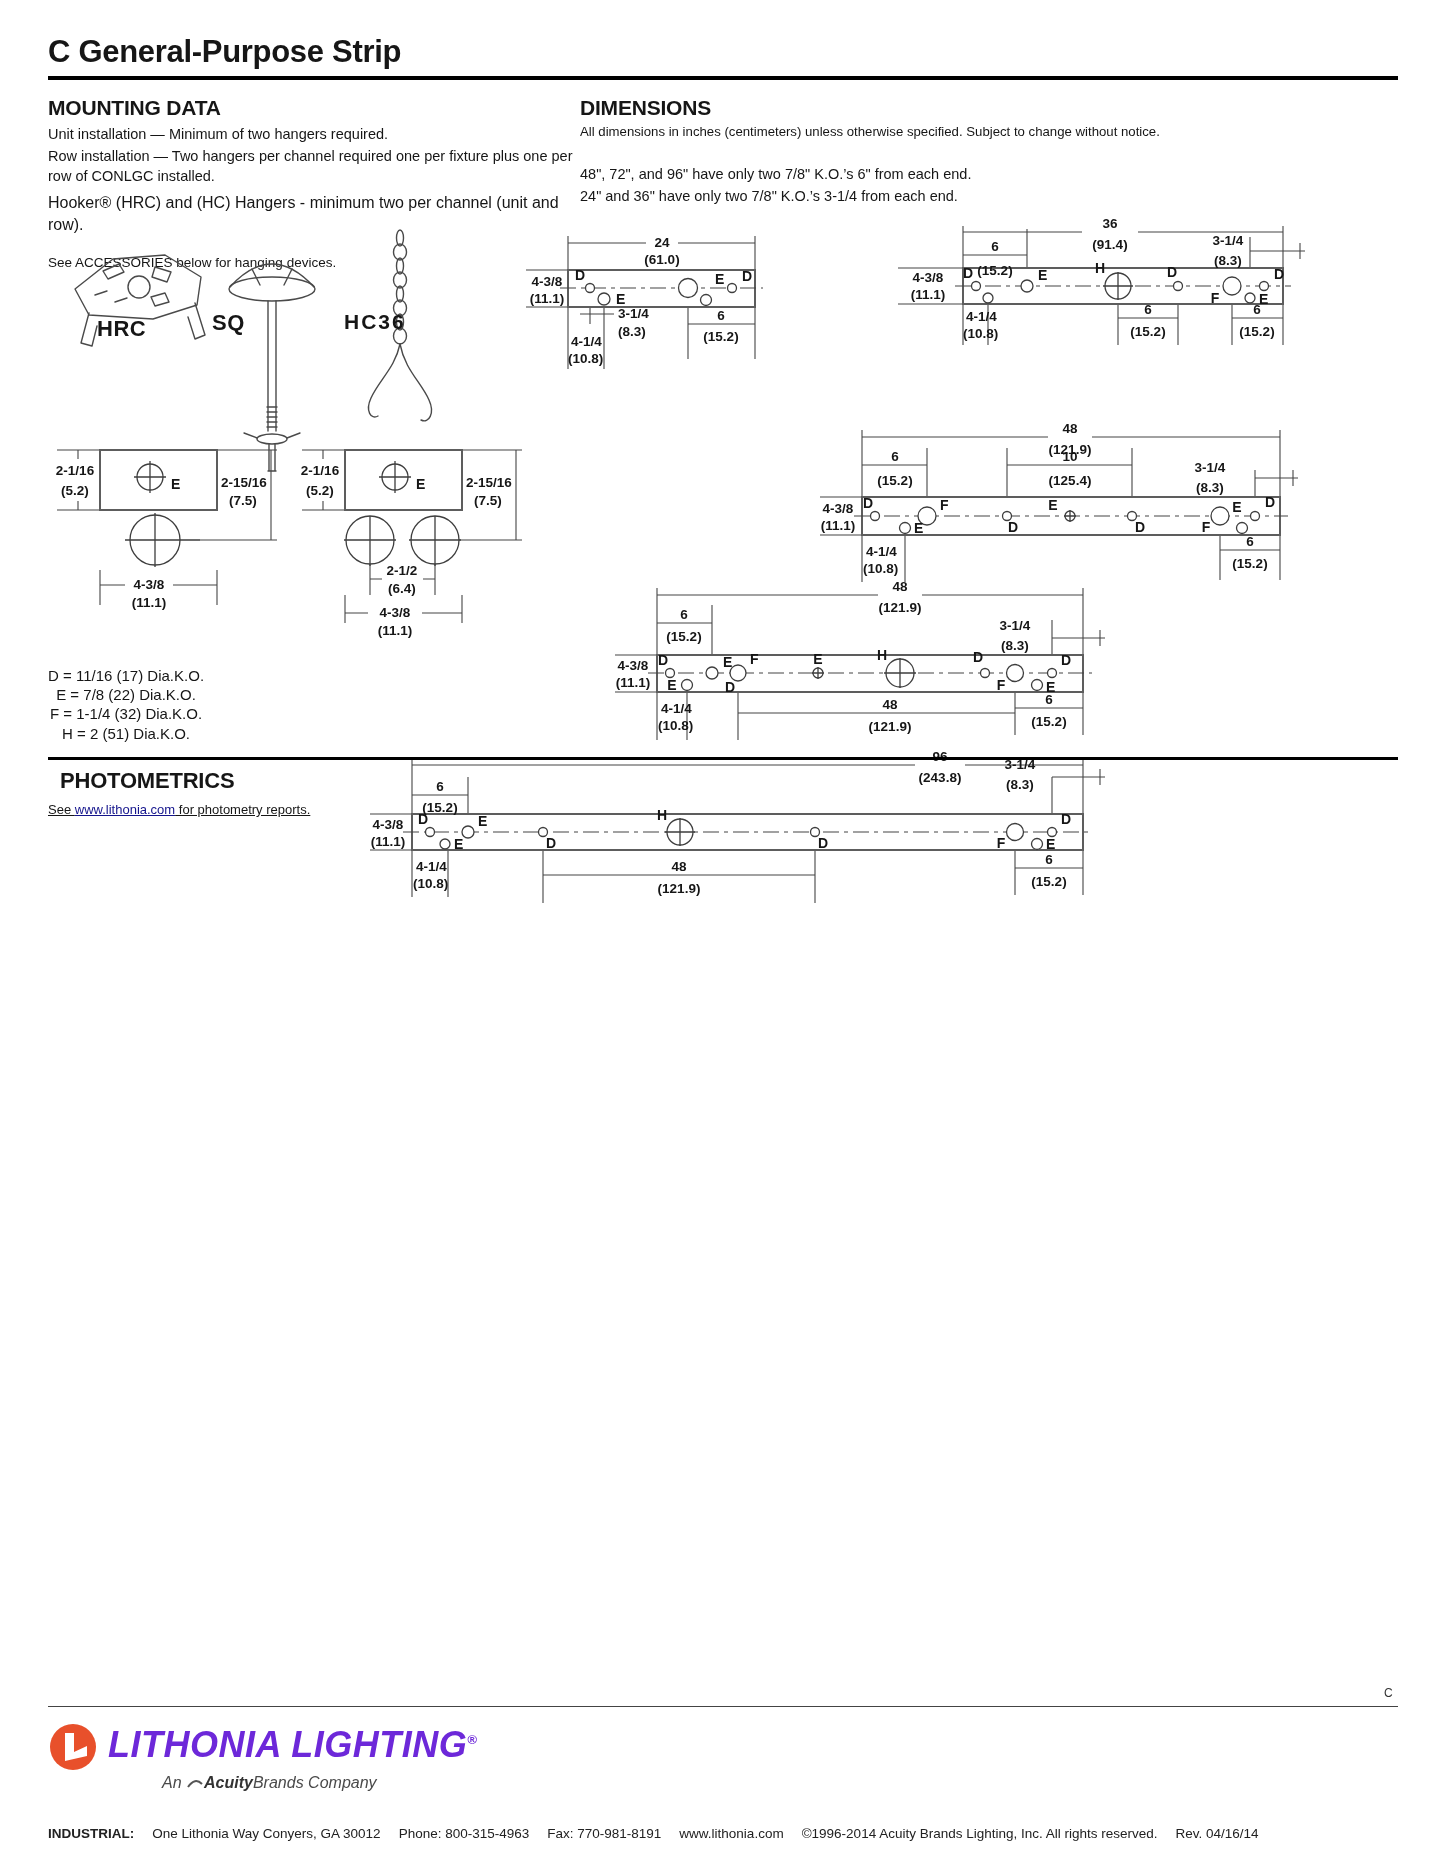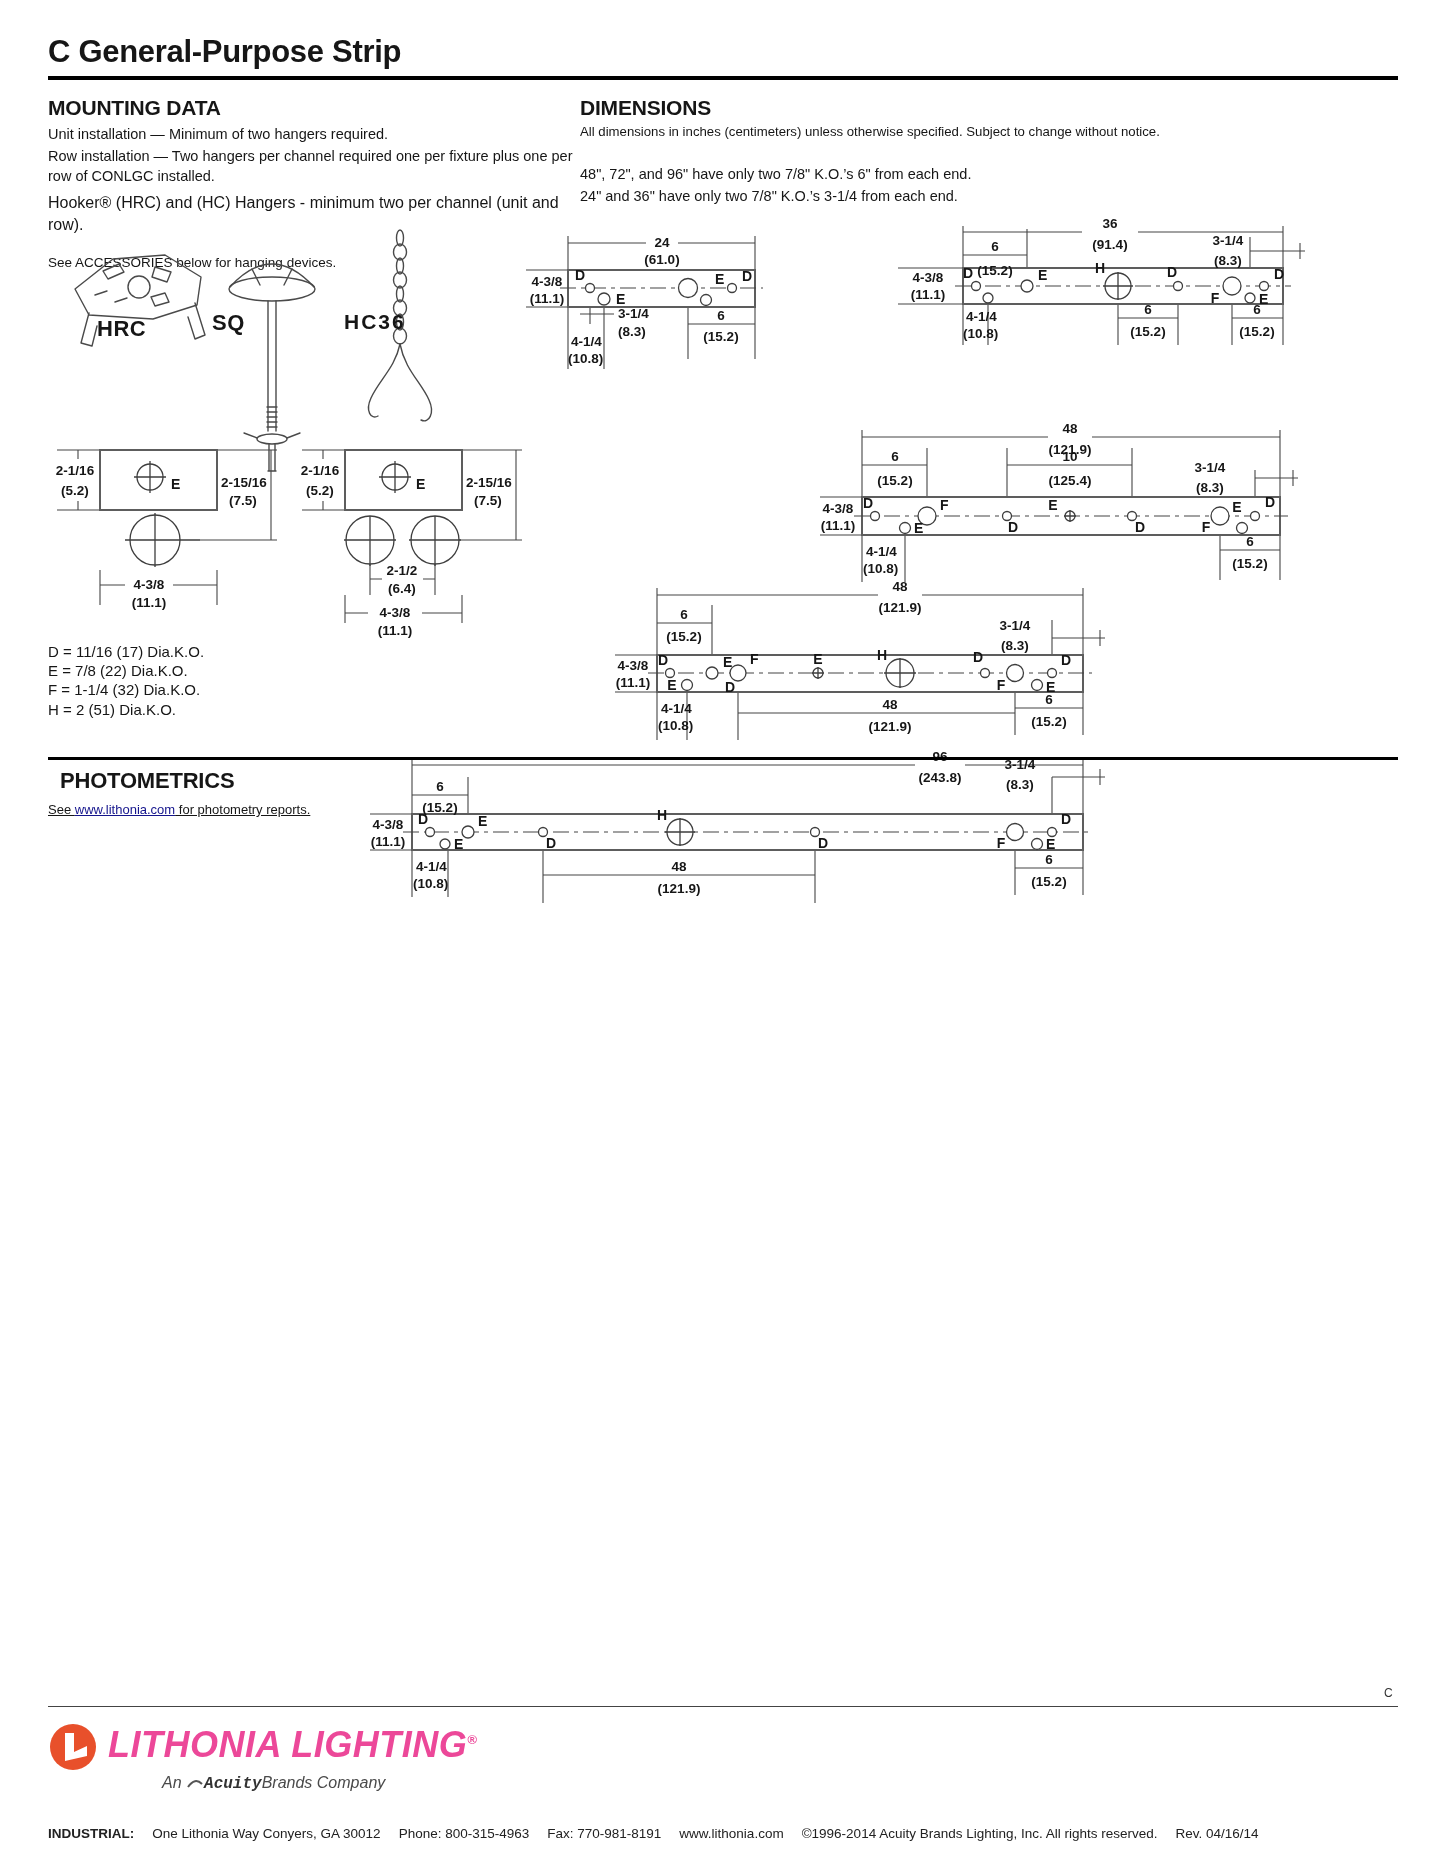--- a/index.html
+++ b/index.html
@@ -28,24 +28,24 @@
   svg text{fill:#161616;font-family:"Liberation Sans",sans-serif;}
   text.dim{font-size:13.5px;font-weight:bold;}
   text.ko{font-size:14px;font-weight:bold;}
   .dline{stroke:#454545;stroke-width:1.1;fill:none;}
   .boxl{stroke:#5d5d5d;stroke-width:2;fill:none;}
   .cl{stroke:#454545;stroke-width:1.1;fill:none;stroke-dasharray:16 5 4 5;}
   .koc{stroke:#3e3e3e;stroke-width:1.3;fill:#fff;}
   .art{stroke:#4a4a4a;stroke-width:1.4;fill:none;stroke-linejoin:round;stroke-linecap:round;}
 
   
-  .brand{font-size:36px;font-weight:bold;font-style:italic;color:#ec4899;letter-spacing:.5px;}
+  .brand{font-size:36px;font-weight:bold;font-style:italic;color:#6d28d9;letter-spacing:.5px;}
   .brand sup{font-size:13px;}
   .tagline{font-size:16px;font-style:italic;color:#4a4a4a;}
-  .tagline b{color:#333;font-family:Liberation Mono, monospace;}
+  .tagline b{color:#333;}
   .footer-info{display:flex;gap:18px;font-size:13.5px;color:#222;white-space:nowrap;}
   .footer-info .lbl{font-weight:bold;}
   .page-letter{font-size:12px;color:#333;}
 </style>
 </head>
 <body>
 
 <div class="page">
 
   <div class="abs doc-title" style="left:48px;top:34px;">C General-Purpose Strip</div>
@@ -156,21 +156,21 @@
     <text class="dim" x="30" y="50" text-anchor="middle">(5.2)</text>
     <text class="ko" x="126" y="44">E</text>
     <text class="dim" x="176" y="42">2-15/16</text>
     <text class="dim" x="184" y="60">(7.5)</text>
     <text class="dim" x="112" y="130" text-anchor="middle">2-1/2</text>
     <text class="dim" x="112" y="148" text-anchor="middle">(6.4)</text>
     <text class="dim" x="105" y="172" text-anchor="middle">4-3/8</text>
     <text class="dim" x="105" y="190" text-anchor="middle">(11.1)</text>
   </svg>
 
-  <div class="abs legend" style="left:48px;top:642px;">
+  <div class="abs legend" style="left:48px;top:666px;text-align:center;">
     <div>D = 11/16 (17) Dia.K.O.</div>
     <div>E = 7/8 (22) Dia.K.O.</div>
     <div>F = 1-1/4 (32) Dia.K.O.</div>
     <div>H = 2 (51) Dia.K.O.</div>
   </div>
 
   <svg class="abs" style="left:518px;top:224px;" width="270" height="160" viewBox="0 0 270 160">
     <g class="dline">
       <path d="M50 12 V46 M237 12 V46 M50 19 H128 M160 19 H237"></path>
       <path d="M8 46 H50 M8 83 H50"></path>

